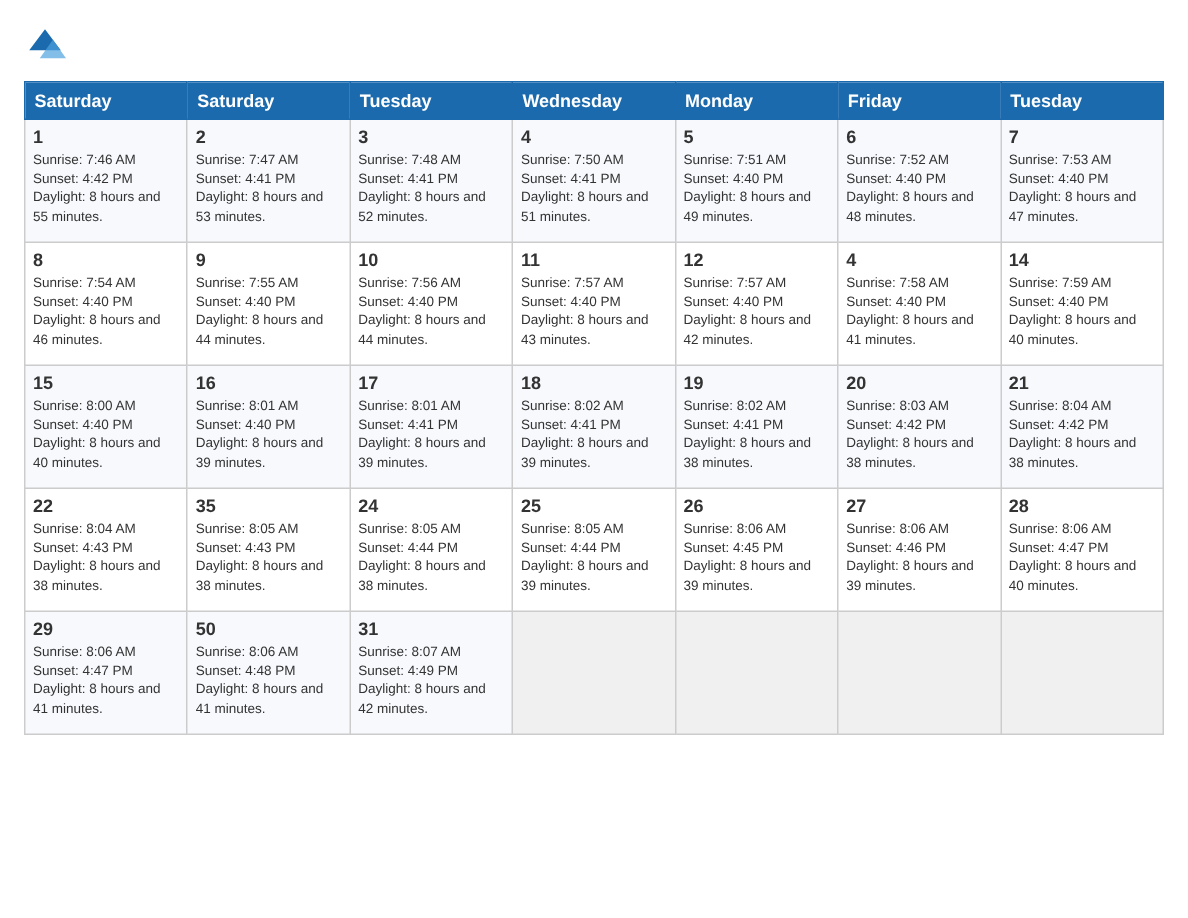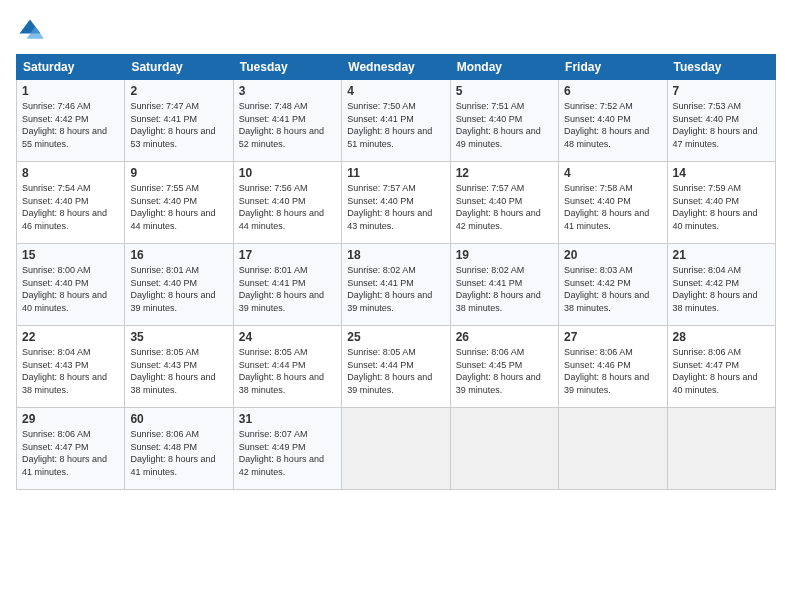--- a/index.html
+++ b/index.html
@@ -257,21 +257,21 @@
         <span class="day-num">28</span>
         <span class="day-info">Sunrise: 8:06 AM<br>Sunset: 4:47 PM<br>Daylight: 8 hours and 40 minutes.</span>
       </td>
         </tr>
         <tr>
           <td>
         <span class="day-num">29</span>
         <span class="day-info">Sunrise: 8:06 AM<br>Sunset: 4:47 PM<br>Daylight: 8 hours and 41 minutes.</span>
       </td>
           <td>
-        <span class="day-num">60</span>
+        <span class="day-num">50</span>
         <span class="day-info">Sunrise: 8:06 AM<br>Sunset: 4:48 PM<br>Daylight: 8 hours and 41 minutes.</span>
       </td>
           <td>
         <span class="day-num">31</span>
         <span class="day-info">Sunrise: 8:07 AM<br>Sunset: 4:49 PM<br>Daylight: 8 hours and 42 minutes.</span>
       </td>
           <td class="empty-cell"></td>
           <td class="empty-cell"></td>
           <td class="empty-cell"></td>
           <td class="empty-cell"></td>

